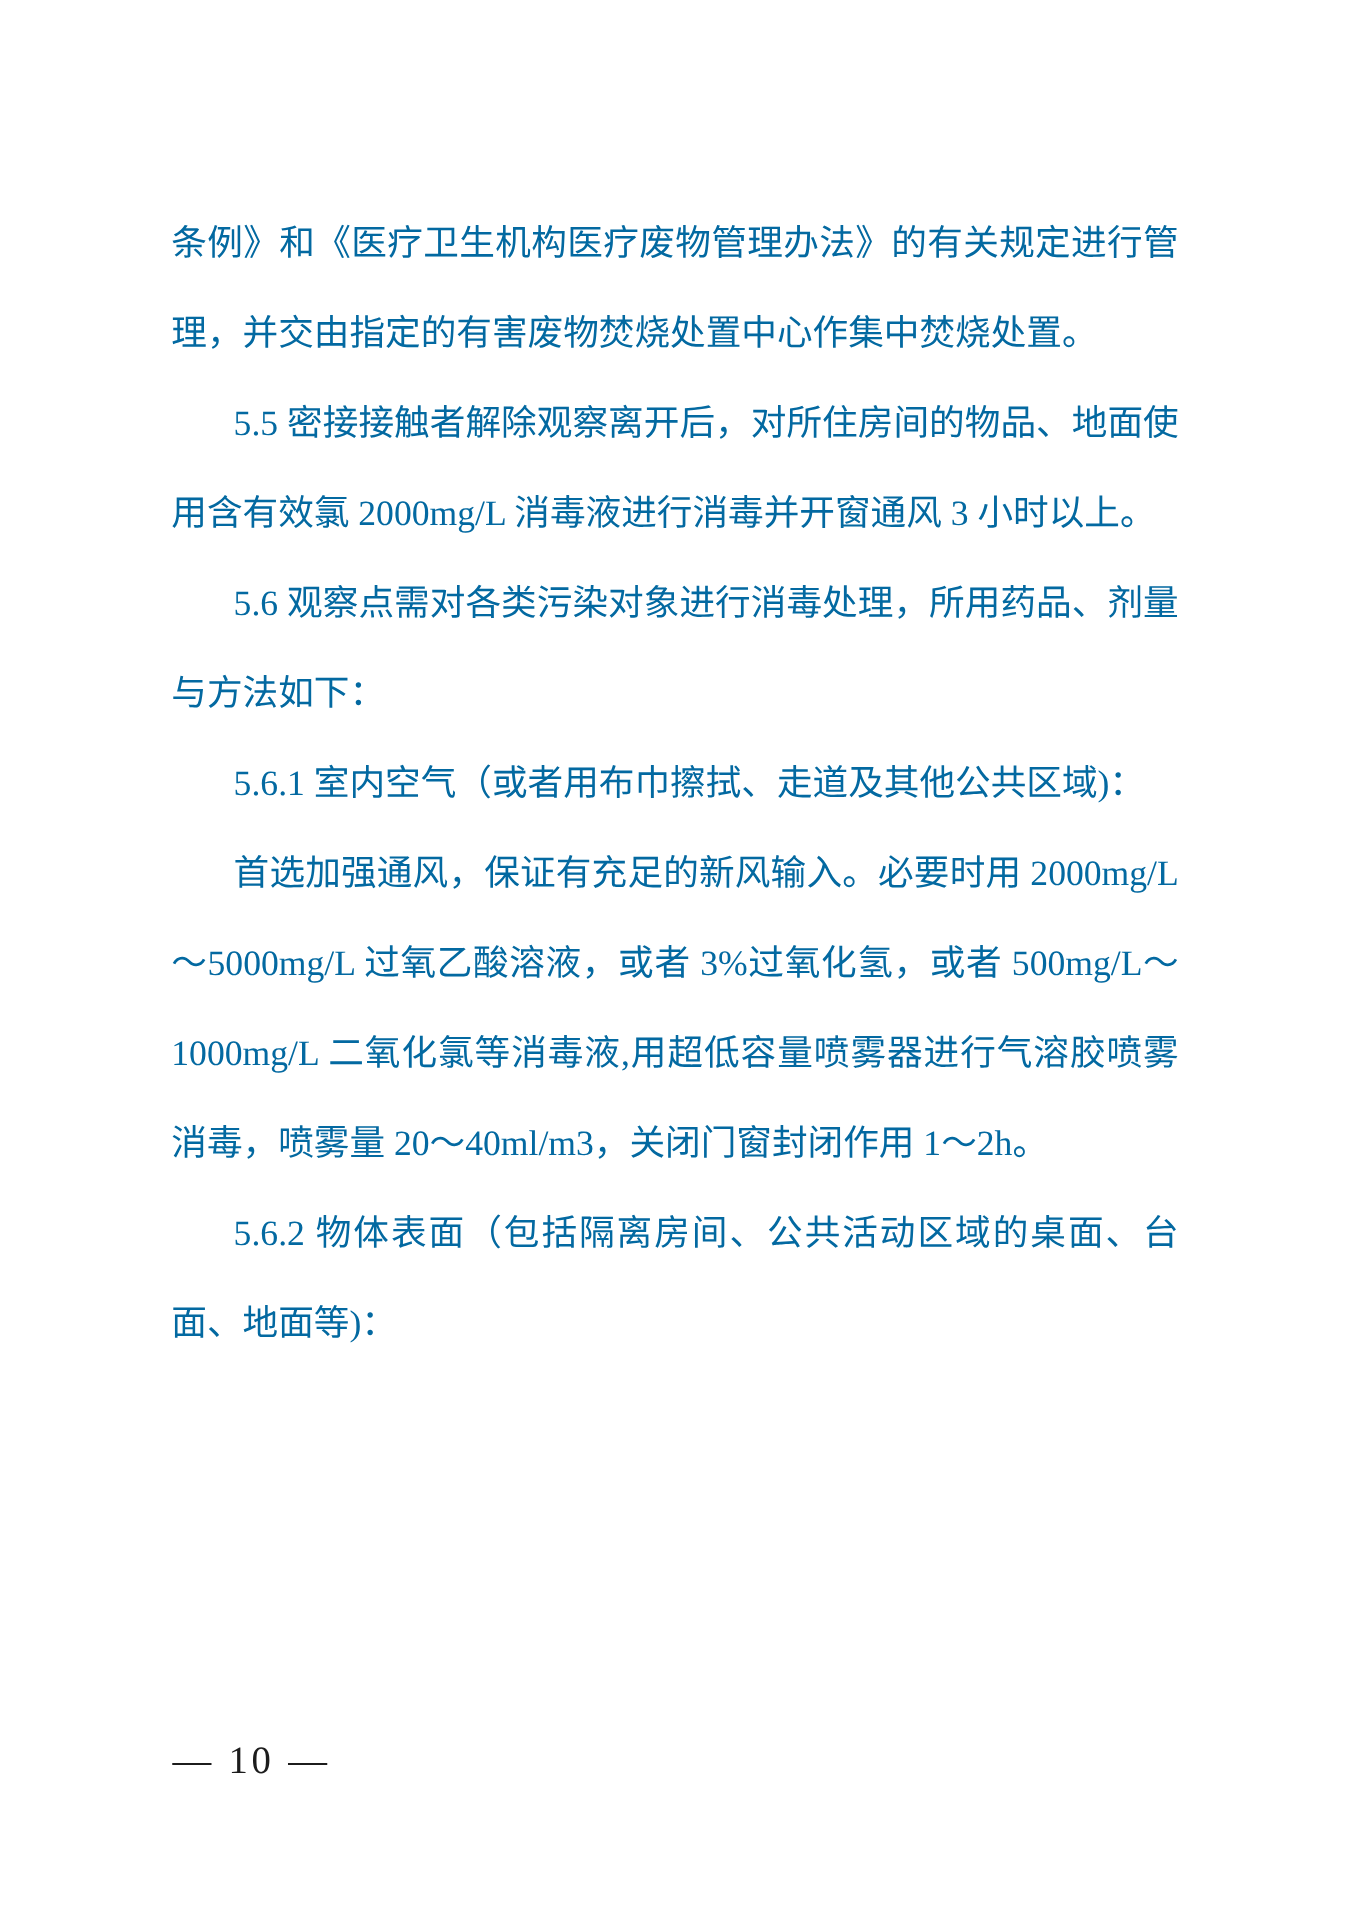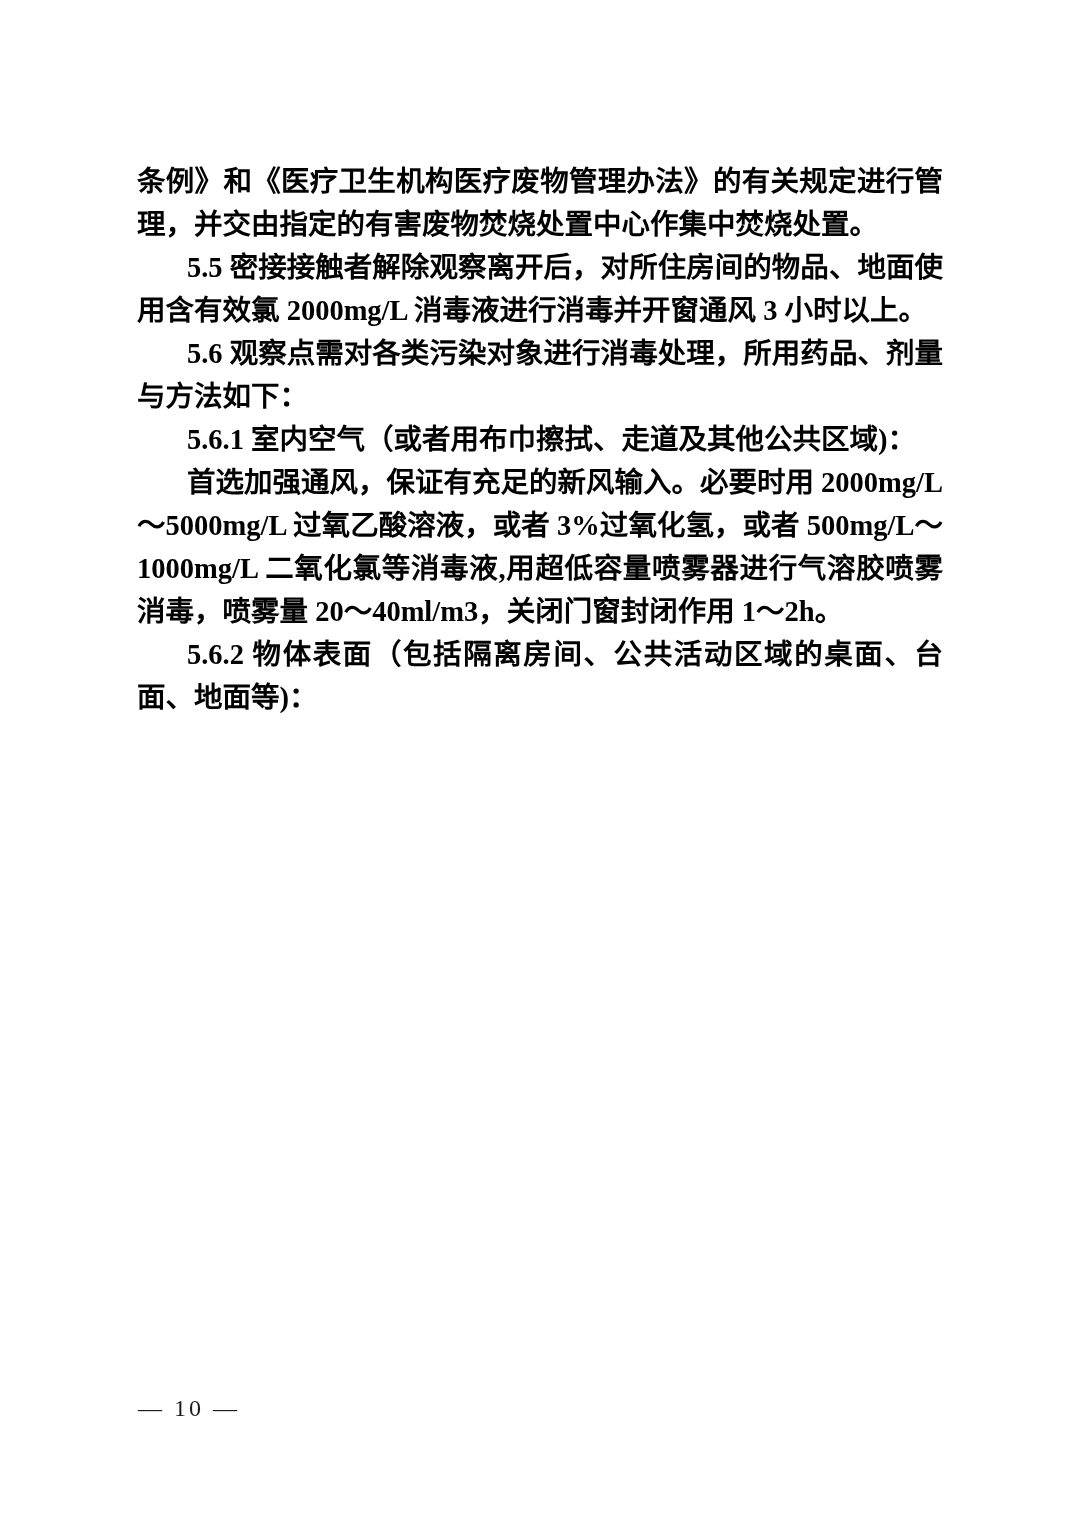--- a/index.html
+++ b/index.html
@@ -18,39 +18,38 @@
     position: absolute;
     inset: 0;
     background: #ffffff;
   }
   .body-text {
     position: absolute;
     left: 137px;
     top: 160px;
     width: 806px;
     font-size: 28.5px;
-    line-height: 43px;
-    color: #000000;
+    line-height: 72px;
+    color: #0369a1;
     text-align: justify;
     text-justify: inter-ideograph;
-    font-weight: bold;
   }
   .para {
     margin: 0;
     padding: 0;
     text-indent: 1.75em;
   }
   .para.no-indent {
     text-indent: 0;
   }
   .page-footer {
     position: absolute;
     left: 138px;
     top: 1391px;
-    font-size: 24px;
+    font-size: 31px;
     line-height: 34px;
     color: #1c1c1c;
     letter-spacing: 3px;
   }
 </style>
 </head>
 <body>
 
 <div class="page">
 

